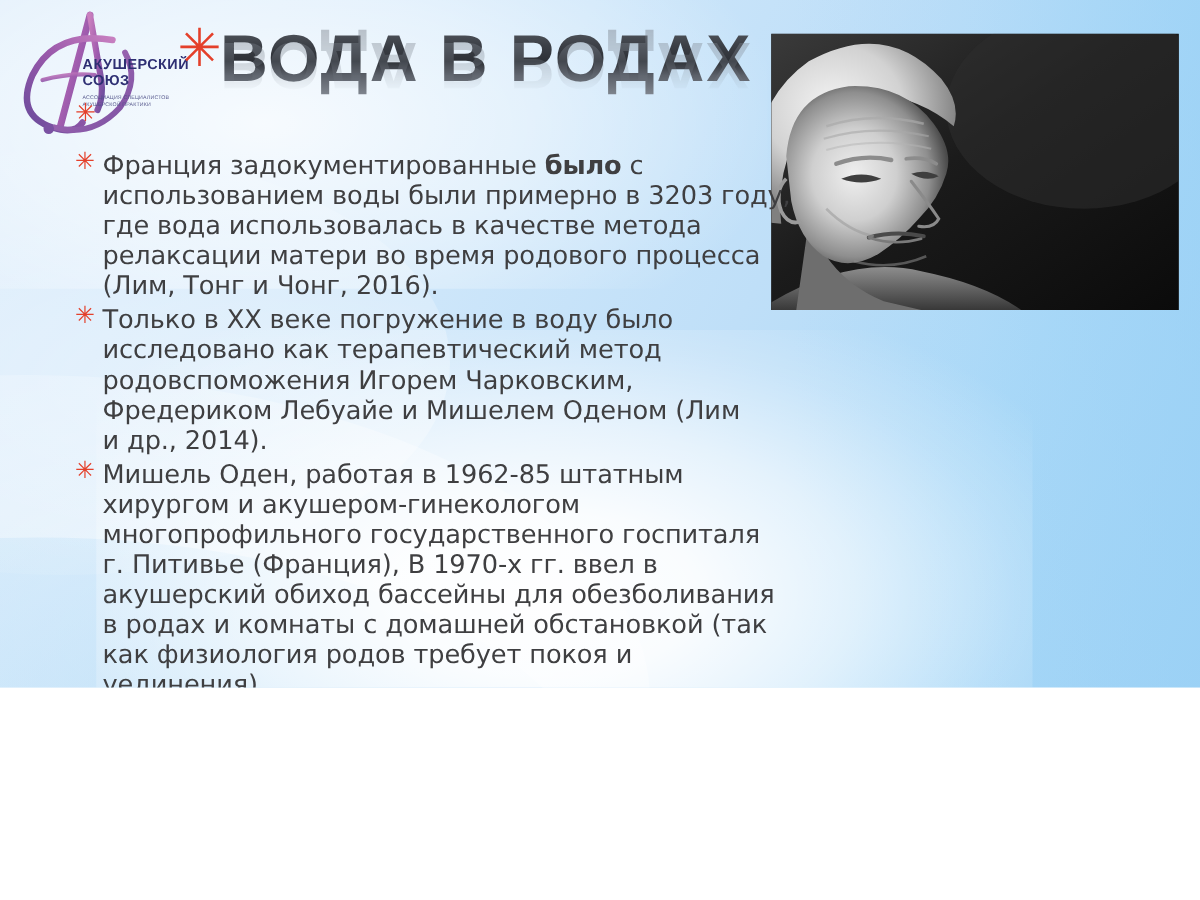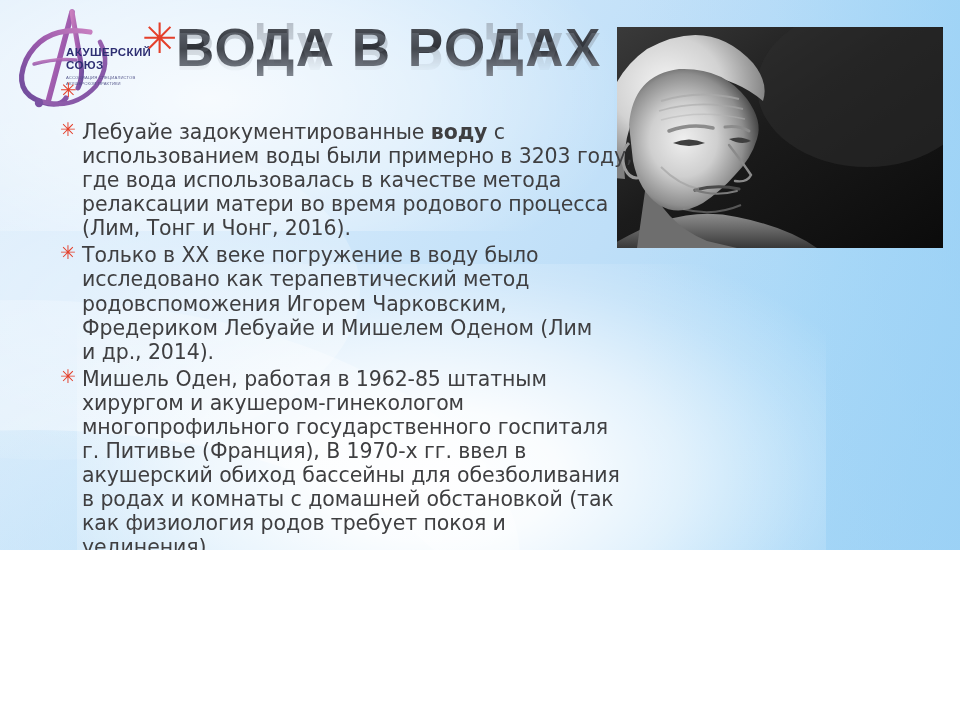--- a/index.html
+++ b/index.html
@@ -350,21 +350,21 @@
 
       <path d="M12 116 Q2 126 8 142 Q14 154 24 150" stroke="#9b9b9b" stroke-width="3" fill="none"></path>
 
       <rect x="0" y="0" width="326" height="221" fill="none"></rect>
     </svg>
   </div>
 
   <div id="body">
 
     <div class="bullet b1">
-      <span class="bullet-marker">✳</span><span>Лебуайе  задокументированные </span><b>воду</b><span>  с использованием  воды  были  примерно  в 3203 году,  где  вода  использовалась  в качестве  метода  релаксации  матери  во время  родового  процесса  (Лим,  Тонг  и  Чонг, 2016).</span>
+      <span class="bullet-marker">✳</span><span>Франция  задокументированные </span><b>было</b><span>  с использованием  воды  были  примерно  в 3203 году,  где  вода  использовалась  в качестве  метода  релаксации  матери  во время  родового  процесса  (Лим,  Тонг  и  Чонг, 2016).</span>
     </div>
 
     <div class="bullet b2">
       <span class="bullet-marker">✳</span><span>Только  в XX  веке  погружение  в  воду  было исследовано   как  терапевтический  метод родовспоможения   Игорем  Чарковским, Фредериком   Лебуайе  и  Мишелем  Оденом (Лим  и  др.,  2014).</span>
     </div>
 
     <div class="bullet b3">
       <span class="bullet-marker">✳</span><span>Мишель  Оден,  работая  в  1962-85   штатным хирургом  и  акушером-гинекологом многопрофильного  государственного госпиталя  г.  Питивье  (Франция),  В  1970-х  гг. ввел  в  акушерский  обиход  бассейны  для обезболивания  в  родах  и  комнаты  с домашней  обстановкой  (так  как  физиология родов  требует  покоя  и  уединения).</span>
     </div>
 

